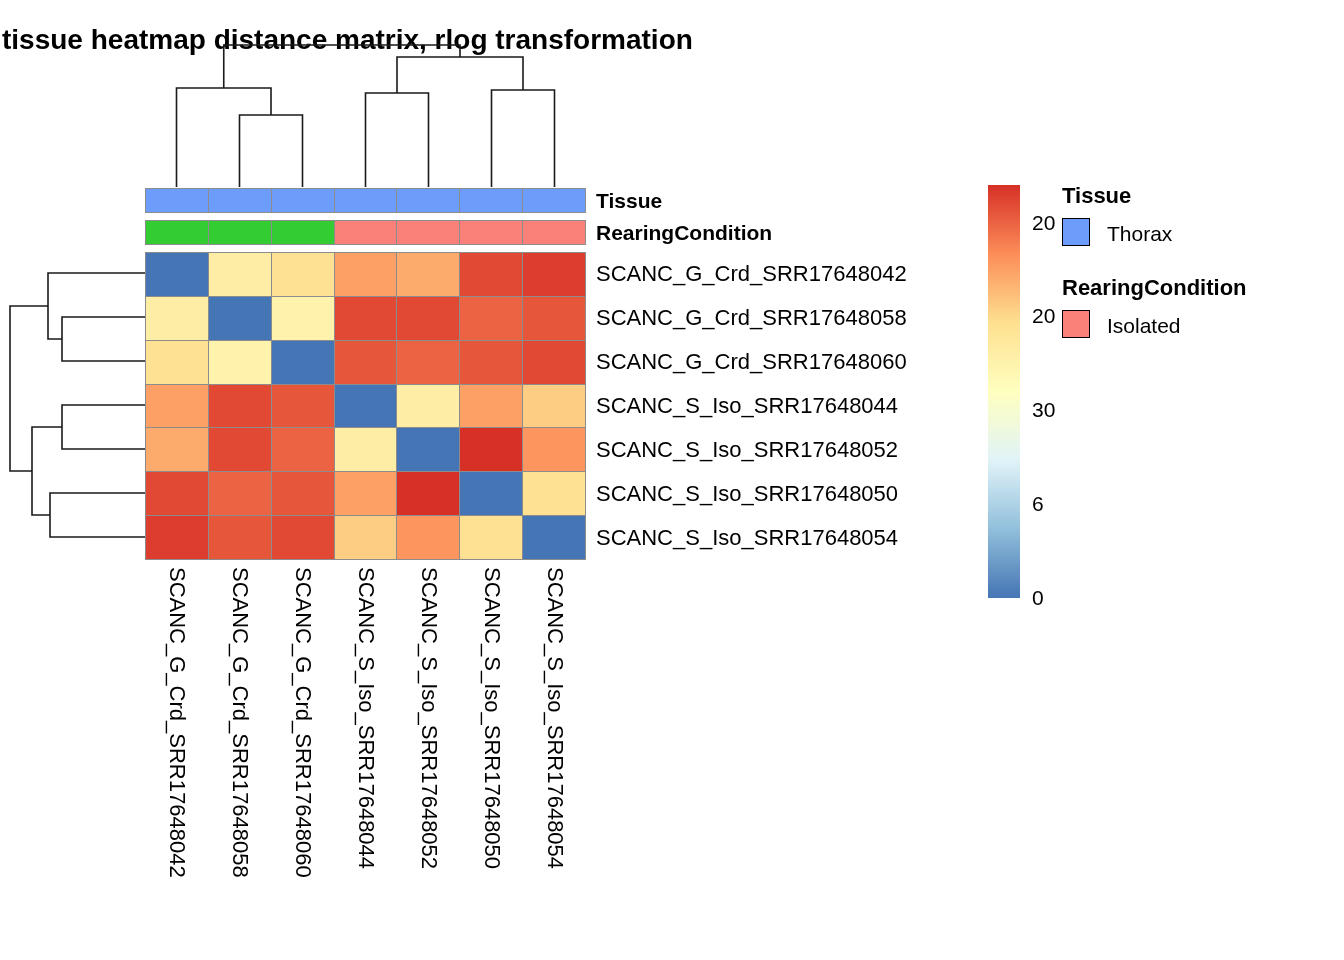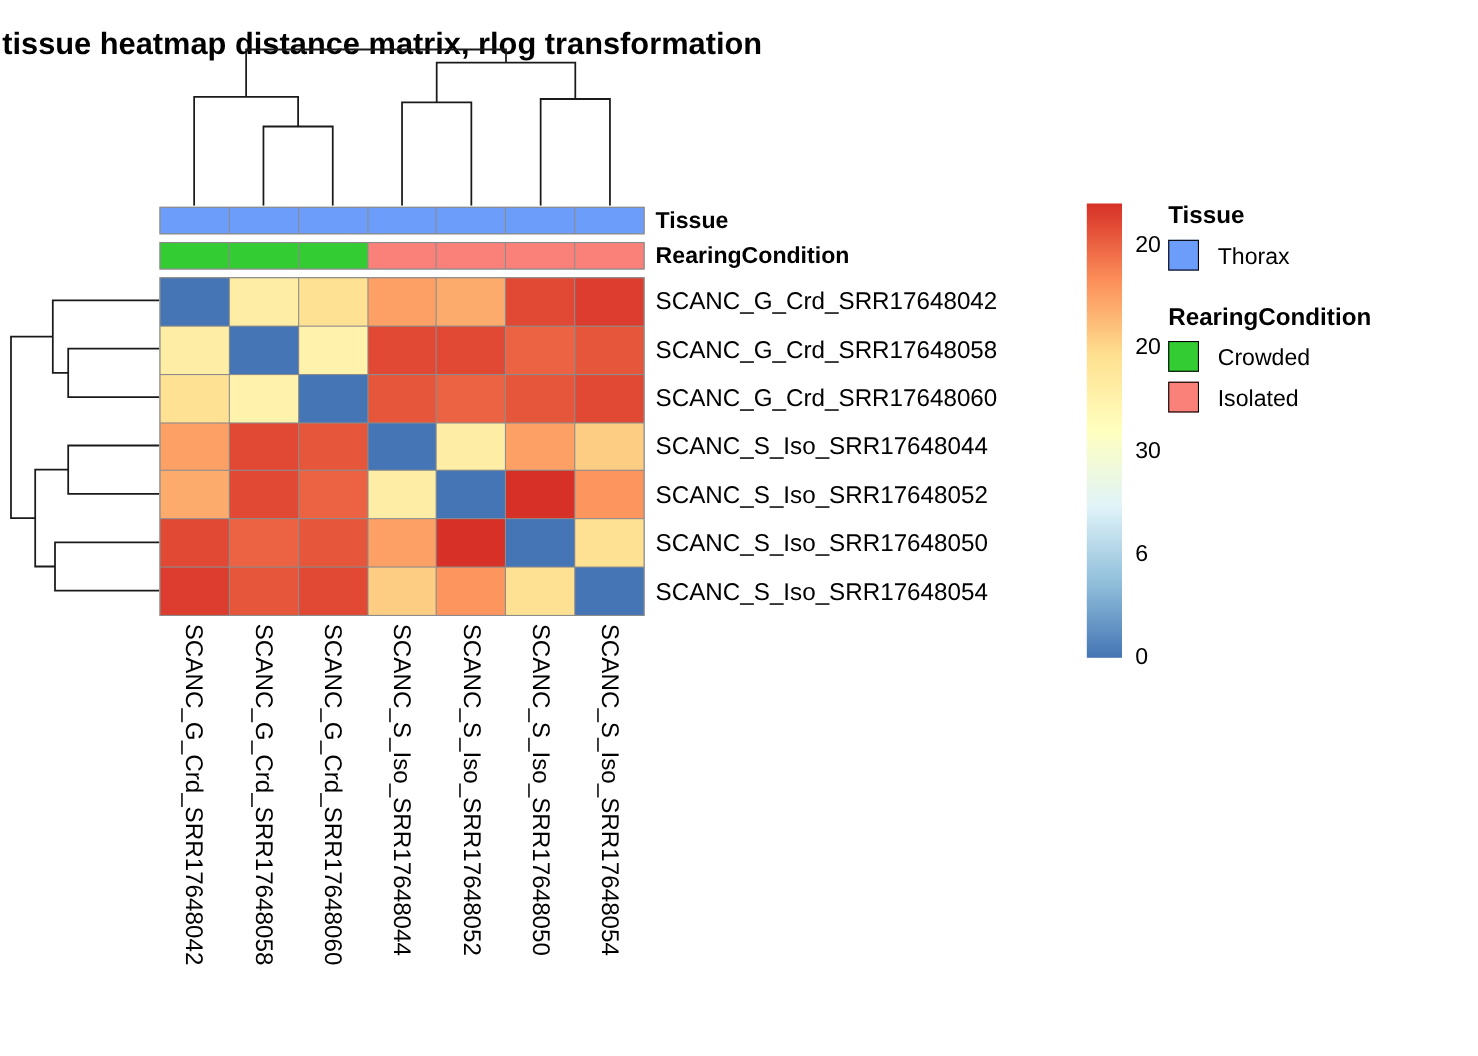--- a/index.html
+++ b/index.html
@@ -173,22 +173,18 @@
 
   <div id="legend" class="abs">
     <div class="legend-title">Tissue</div>
     <div class="legend-item">
       <span class="swatch" style="background: rgb(108, 157, 251);"></span>
       <span>Thorax</span>
     </div>
     <div class="legend-gap"></div>
     <div class="legend-title">RearingCondition</div>
     <div class="legend-item">
-      <span class="swatch" style="background: rgb(51, 204, 51);"></span>
-      <span>Crowded</span>
-    </div>
-    <div class="legend-item">
       <span class="swatch" style="background: rgb(249, 129, 122);"></span>
       <span>Isolated</span>
     </div>
   </div>
 
 </div>
 
 </body></html>

